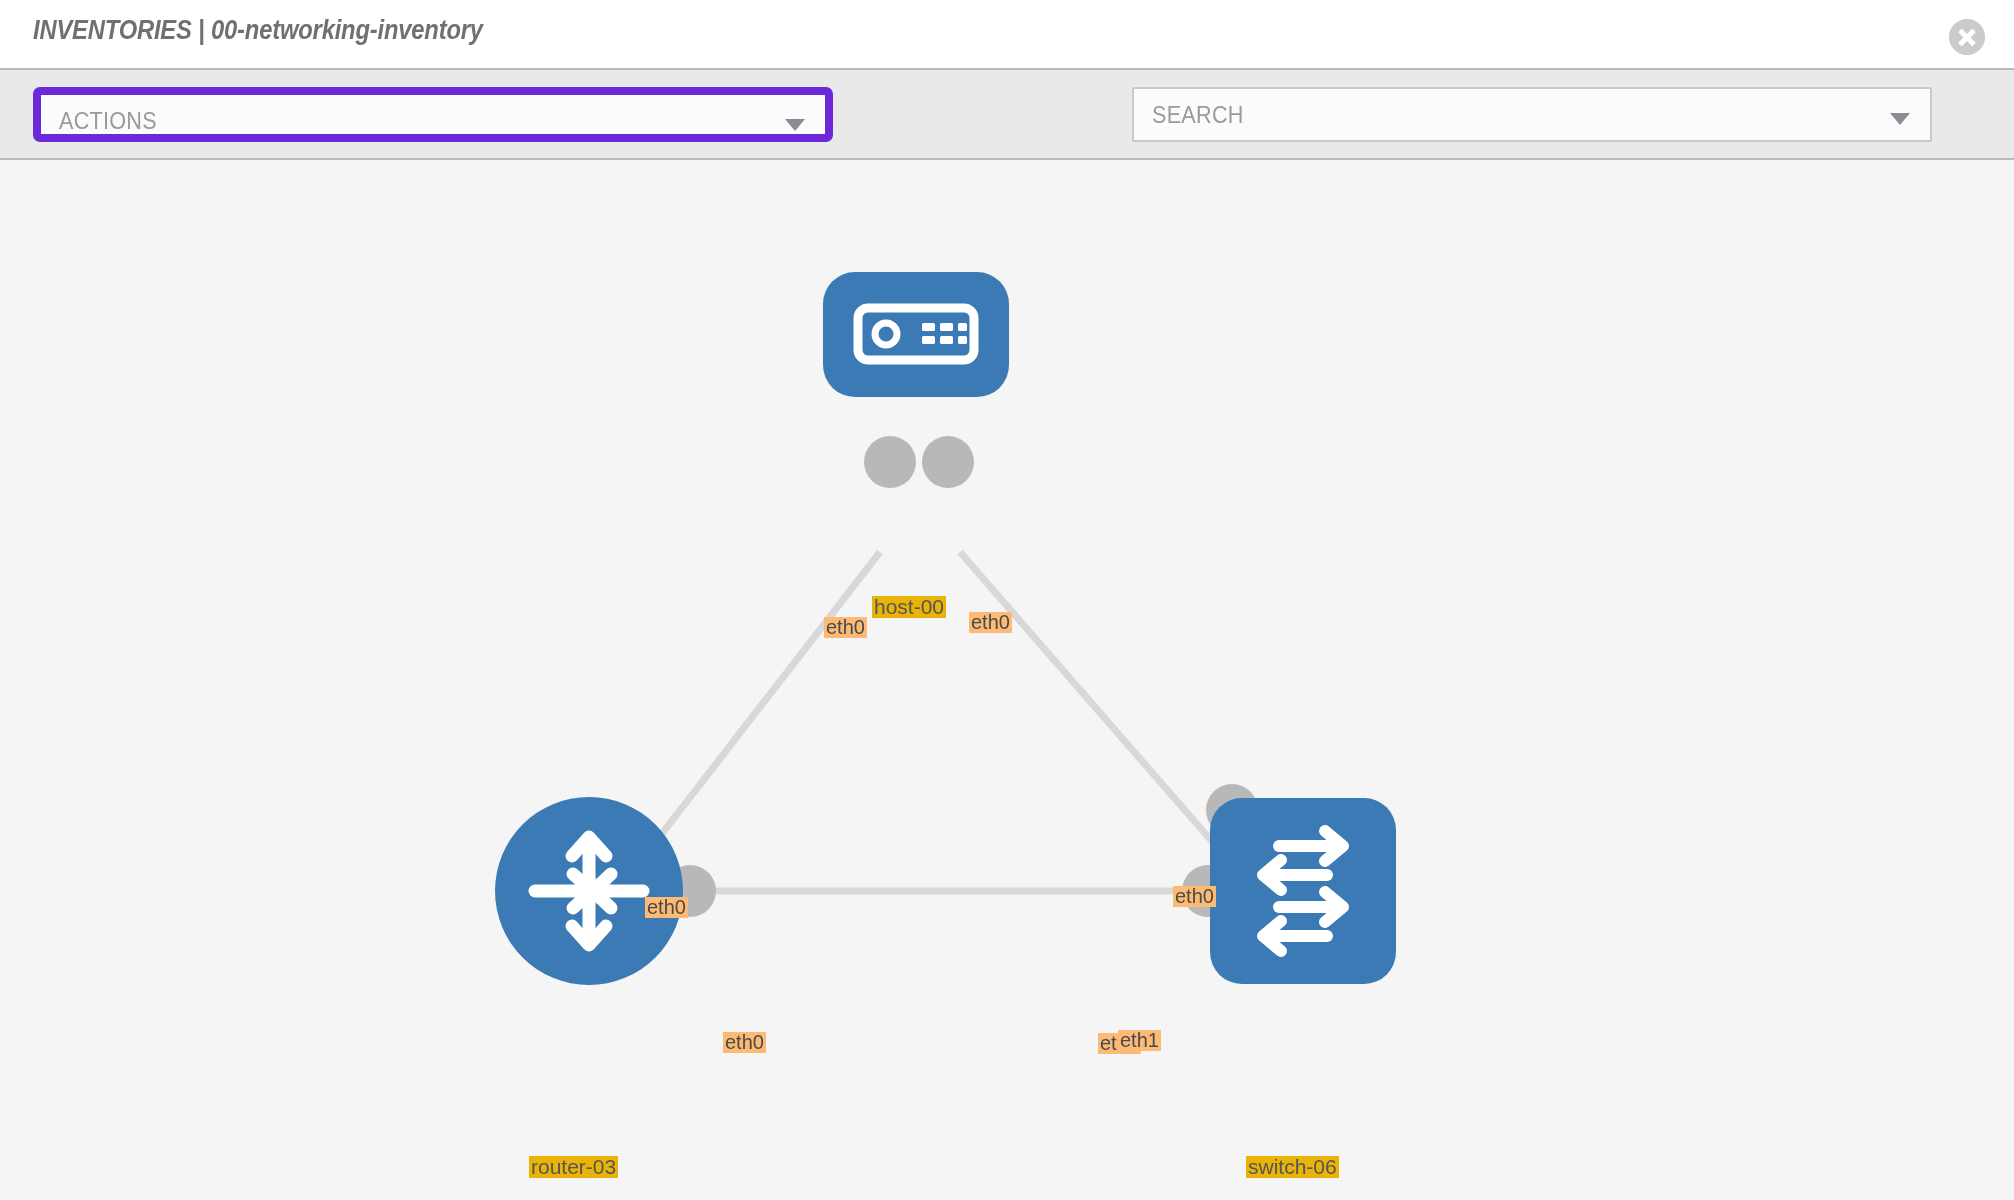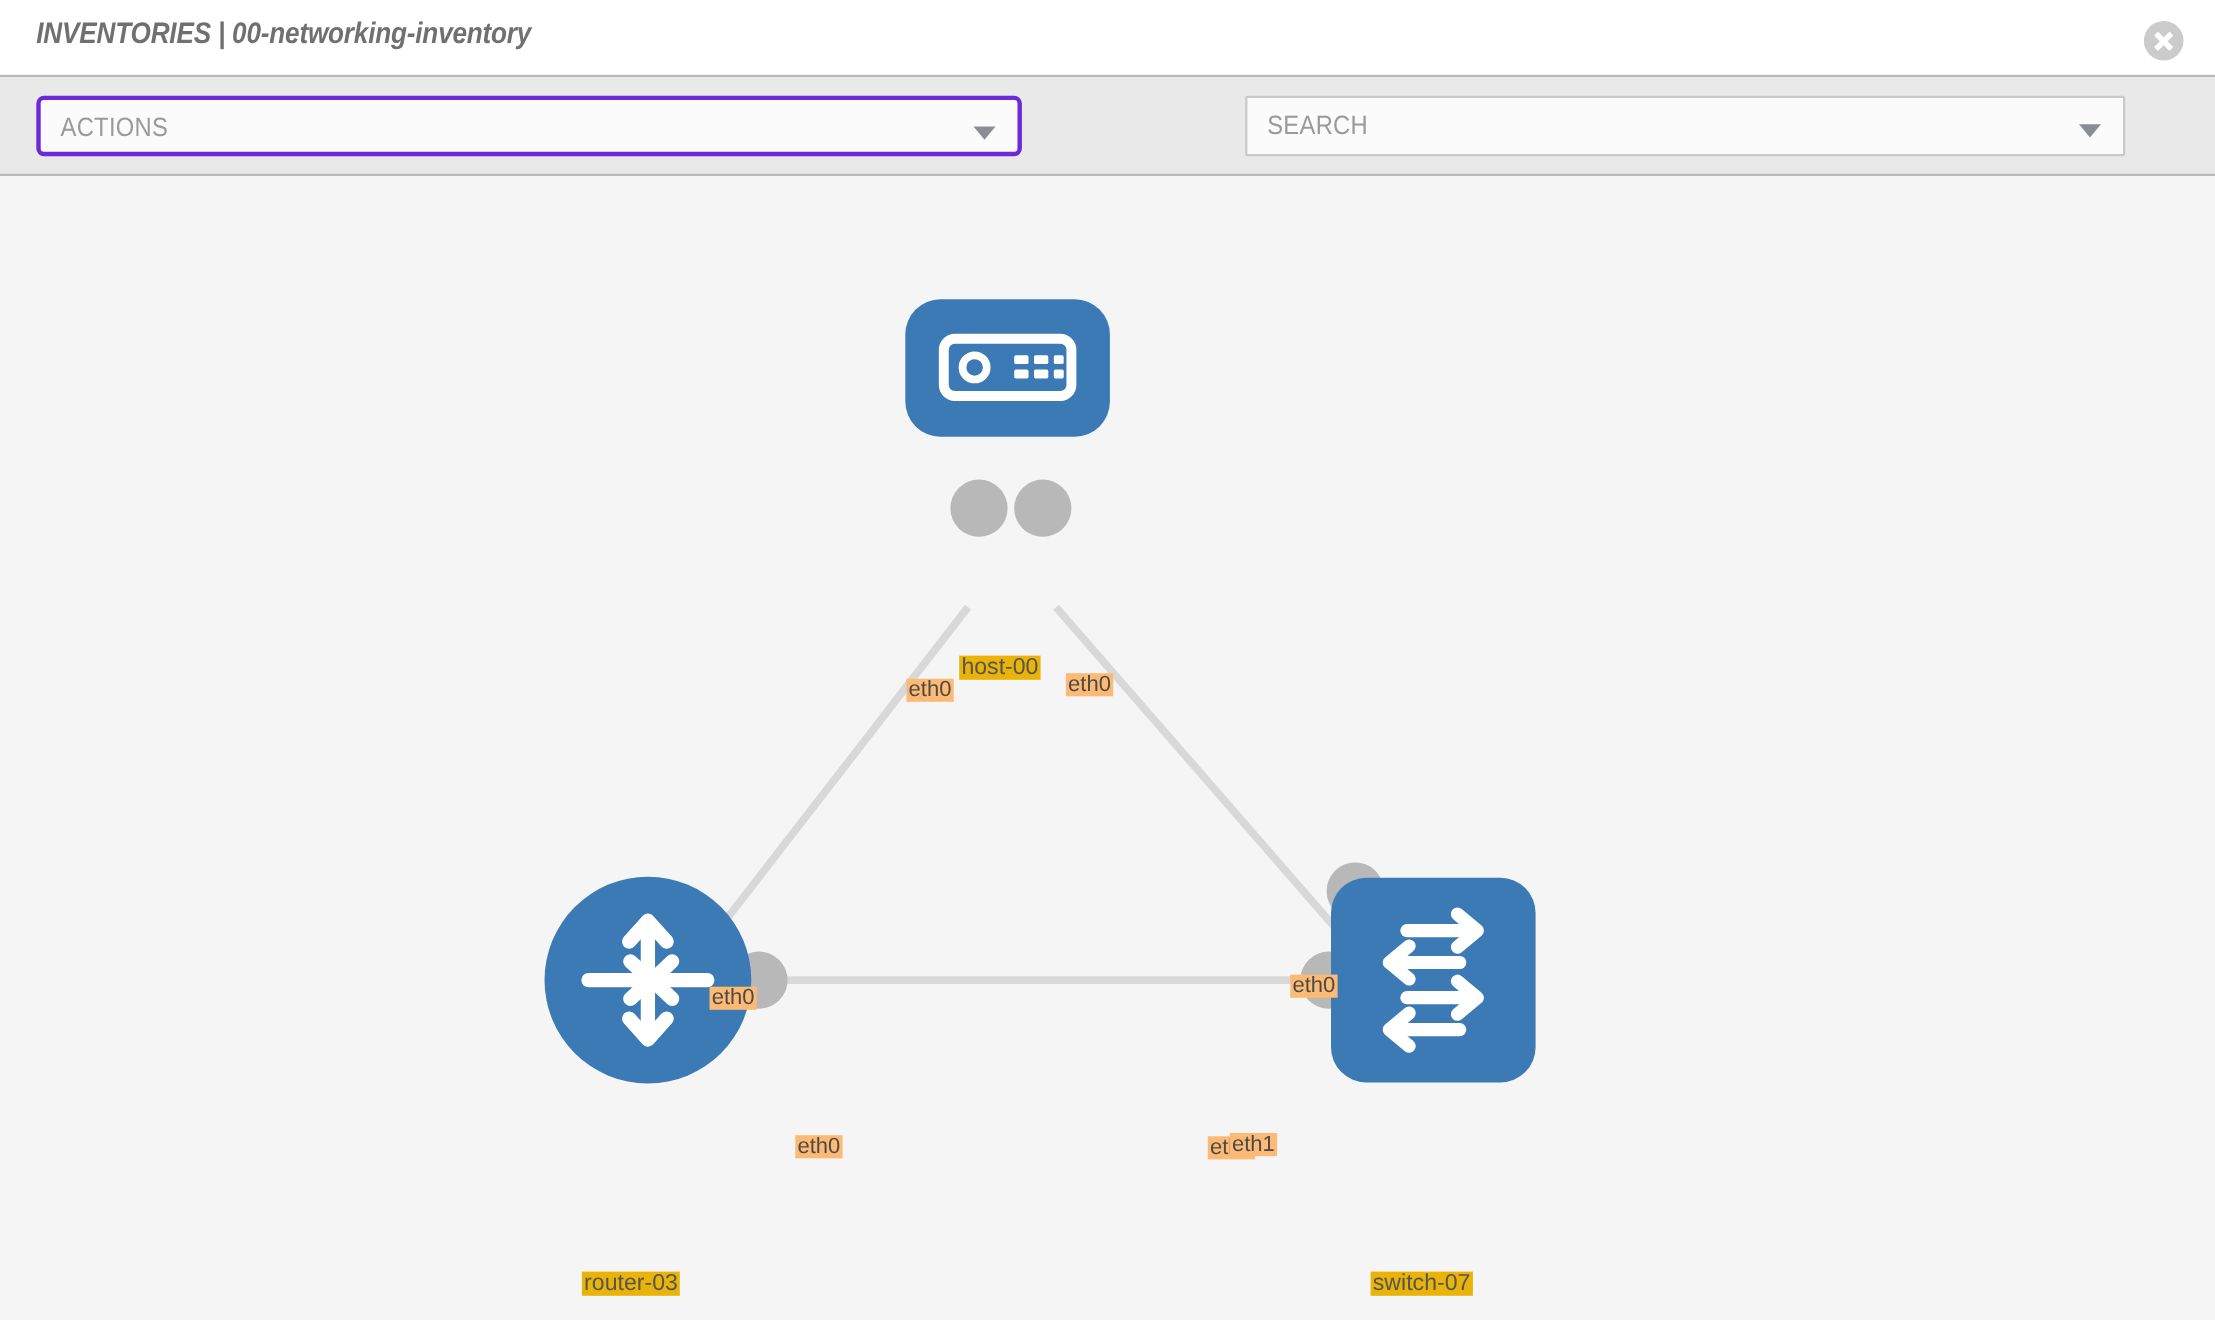--- a/index.html
+++ b/index.html
@@ -45,23 +45,23 @@
 
   
   .toolbar {
     position: absolute; top: 70px; left: 0;
     width: 2014px; height: 90px;
     background: #e9e9e9;
     border-bottom: 2px solid #b9b9b9;
   }
   .actions-select {
     position: absolute; left: 33px; top: 17px;
-    width: 896px; height: 55px;
+    width: 800px; height: 55px;
     background: #fbfbfb;
-    border: 4px solid #6d28d9;
+    border: 8px solid #6d28d9;
     border-radius: 7px;
     cursor: pointer;
   }
   .actions-label {
     position: absolute; left: 18px; top: 12px;
     font-size: 24px; color: #9a9a9a;
     font-stretch: condensed;
     letter-spacing: 0.3px;
     transform: scaleX(0.9);
     transform-origin: left center;
@@ -235,21 +235,21 @@
     </g>
 
     <g>
       <rect x="1210" y="636" width="186" height="186" rx="32" ry="32" fill="#3b7ab4"></rect>
       <use href="#glyph-switch" x="1303" y="729"></use>
     </g>
   </svg>
 
   <div class="nlabel" style="left:872px; top:434px;">host-00</div>
   <div class="nlabel" style="left:529px; top:994px;">router-03</div>
-  <div class="nlabel" style="left:1246px; top:994px;">switch-07</div>
+  <div class="nlabel" style="left:1246px; top:994px;">switch-06</div>
 
   <div class="elabel" style="left:824px; top:455px;">eth0</div>
   <div class="elabel" style="left:969px; top:450px;">eth0</div>
   <div class="elabel" style="left:645px; top:735px;">eth0</div>
   <div class="elabel" style="left:1173px; top:724px;">eth0</div>
   <div class="elabel" style="left:723px; top:870px;">eth0</div>
   <div class="elabel" style="left:1098px; top:871px;">eth0</div>
   <div class="elabel" style="left:1118px; top:868px;">eth1</div>
 
 </div>

